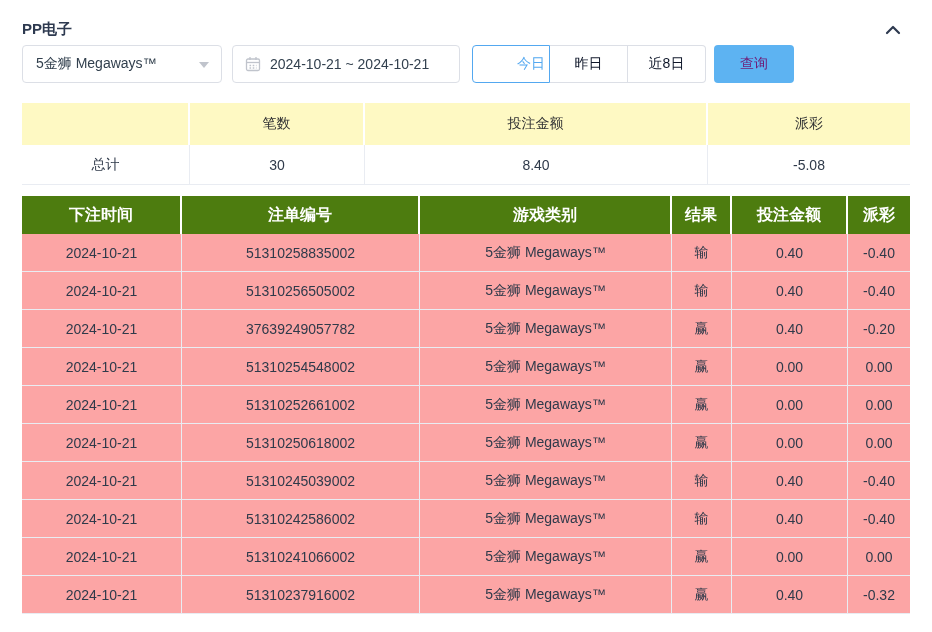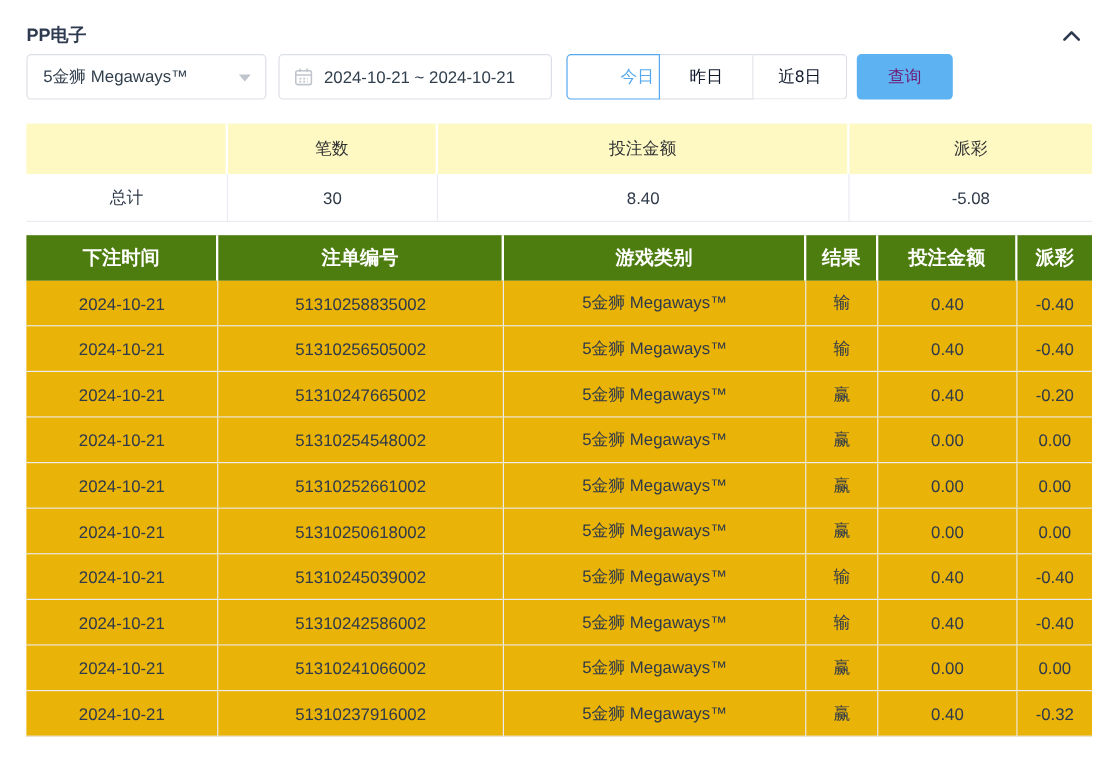--- a/index.html
+++ b/index.html
@@ -70,21 +70,21 @@
   
   .bet-table { margin-top: 11px; }
   .bet-table th {
     background: #4d7c0f; height: 38px; color: #fff; font-size: 16px; font-weight: bold;
     border-right: 2px solid #fff;
   }
   .bet-table th:last-child { border-right: none; }
   .bet-table td {
     height: 38px; font-size: 14px; color: #2f3a4a;
     border-bottom: 1px solid #e9ecf2; border-right: 1px solid #e9ecf2;
-    background: #eab308;
+    background: #fca5a5;
   }
   .bet-table td:last-child { border-right: none; }
 
   .neg { color: #f25555; }
 </style>
 </head>
 <body>
 
 <div class="page">
 
@@ -180,21 +180,21 @@
         <tr>
       <td>2024-10-21</td>
       <td>51310256505002</td>
       <td>5金狮 Megaways™</td>
       <td>输</td>
       <td>0.40</td>
       <td class="neg">-0.40</td>
     </tr>
         <tr>
       <td>2024-10-21</td>
-      <td>51310247665002</td>
+      <td>37639249057782</td>
       <td>5金狮 Megaways™</td>
       <td>赢</td>
       <td>0.40</td>
       <td class="neg">-0.20</td>
     </tr>
         <tr>
       <td>2024-10-21</td>
       <td>51310254548002</td>
       <td>5金狮 Megaways™</td>
       <td>赢</td>

